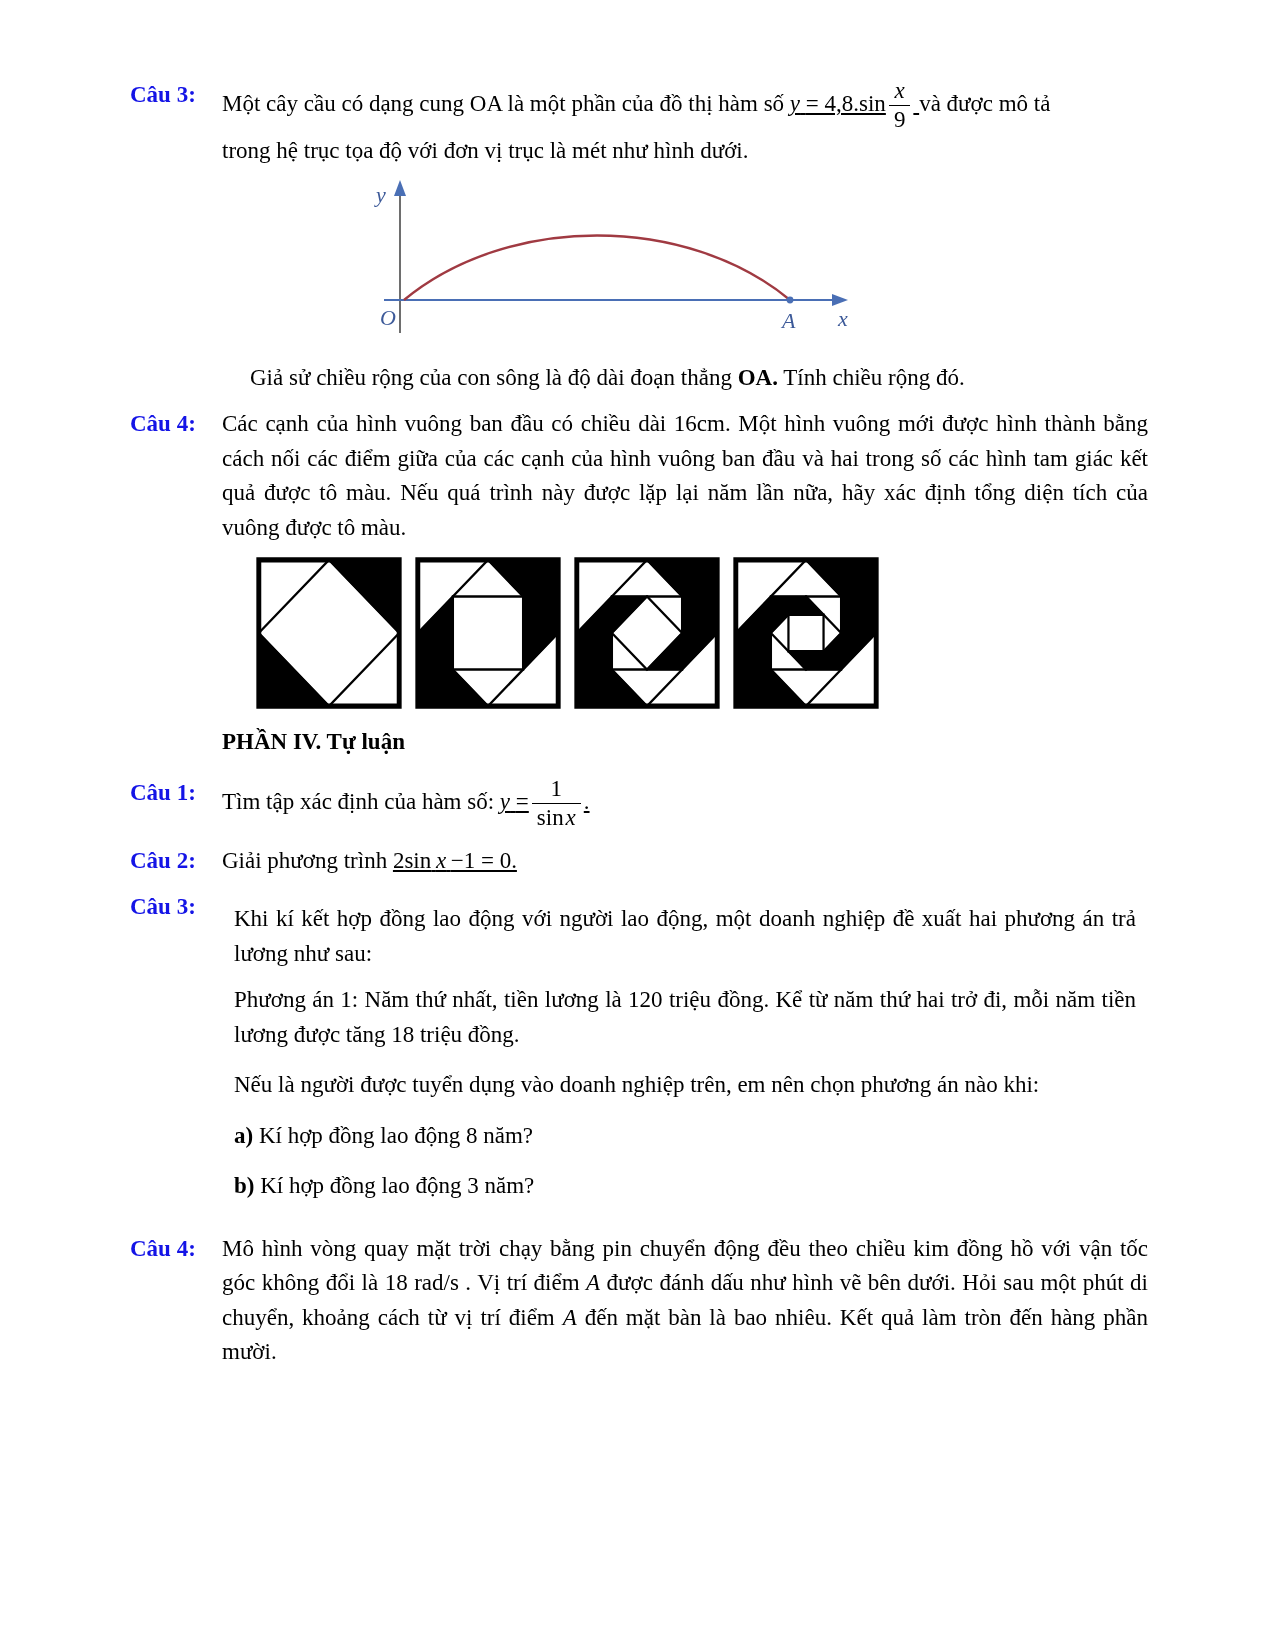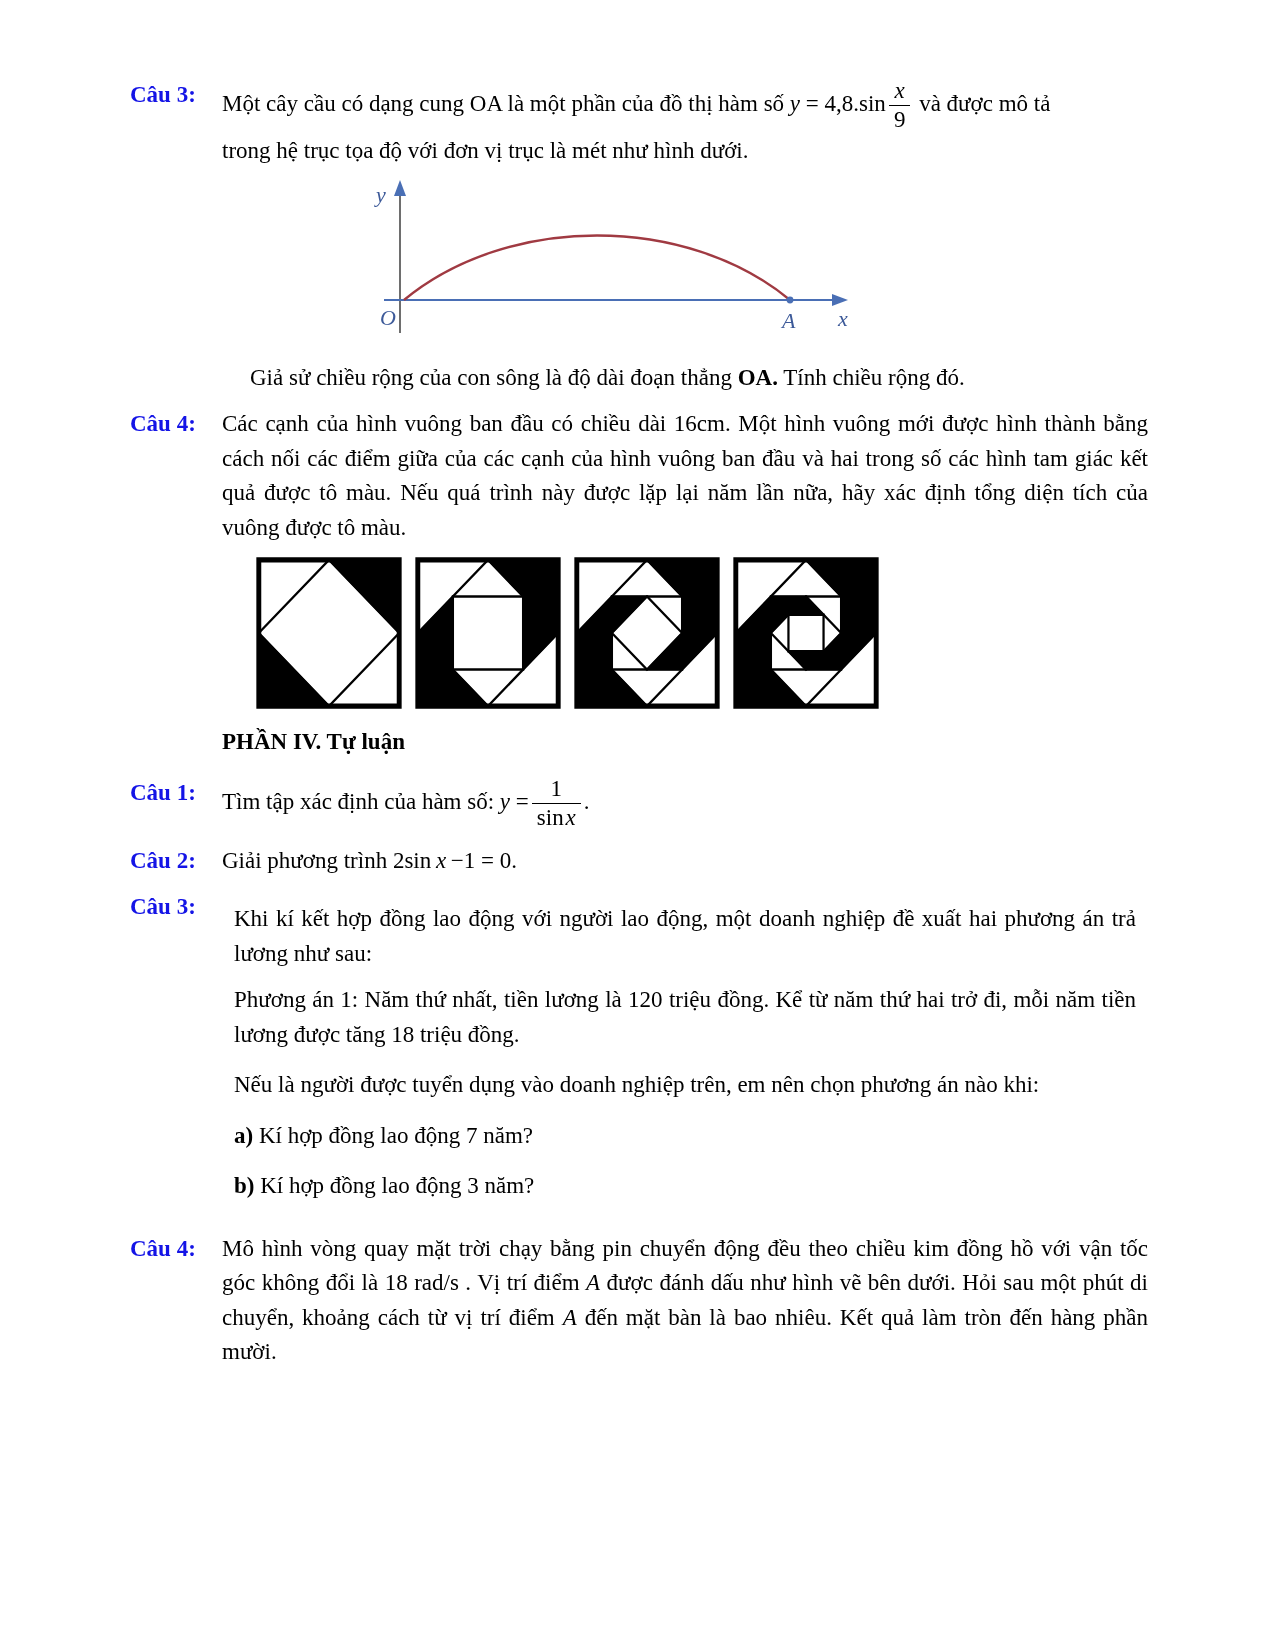--- a/index.html
+++ b/index.html
@@ -19,21 +19,21 @@
   .q-row{display:flex;align-items:flex-start;}
   .q-label{
     flex:none;width:92px;
     font-weight:bold;color:#1414e6;
   }
   .q-body{flex:1;text-align:justify;}
   .cont{margin-left:120px;text-align:justify;}
   .heading{margin-left:92px;font-weight:bold;}
   .bold{font-weight:bold;}
   .mi{font-style:italic;}
-  .mathsp{white-space:nowrap;}
+  .mathsp{white-space:nowrap;text-decoration:underline;}
   .frac{
     display:inline-block;vertical-align:middle;text-align:center;
     line-height:1.15;margin:0 3px;
   }
   .frac .num{display:block;border-bottom:1.6px solid #000;padding:0 5px 1px 5px;}
   .frac .den{display:block;padding:1px 5px 0 5px;}
   .graph-wrap{margin:10px 0 6px 208px;}
   .fractal-row{display:flex;gap:13px;margin:12px 0 4px 126px;}
   .fractal-row svg{display:block;}
   p{margin:12px;}
@@ -154,21 +154,21 @@
         </span>
       </div>
     </div>
 
     <div class="q-row par">
       <div class="q-label">Câu 3:</div>
       <div class="q-body">
         <p>Khi kí kết hợp đồng lao động với người lao động, một doanh nghiệp đề xuất hai phương án trả lương như sau:</p>
         <p>Phương án 1: Năm thứ nhất, tiền lương là 120 triệu đồng. Kể từ năm thứ hai trở đi, mỗi năm tiền lương được tăng 18 triệu đồng.</p>
         <p class="par-lg">Nếu là người được tuyển dụng vào doanh nghiệp trên, em nên chọn phương án nào khi:</p>
-        <p class="par-lg"><span class="bold">a)</span><span> Kí hợp đồng lao động 7 năm?</span></p>
+        <p class="par-lg"><span class="bold">a)</span><span> Kí hợp đồng lao động 8 năm?</span></p>
         <p class="par-lg"><span class="bold">b)</span><span> Kí hợp đồng lao động 3 năm?</span></p>
       </div>
     </div>
 
     <div class="q-row par-lg">
       <div class="q-label">Câu 4:</div>
       <div class="q-body">
         <span>Mô hình vòng quay mặt trời chạy bằng pin chuyển động đều theo chiều kim đồng hồ với vận tốc góc không đổi là 18 rad/s . Vị trí điểm </span><span class="mi">A</span><span> được đánh dấu như hình vẽ bên dưới. Hỏi sau một phút di chuyển, khoảng cách từ vị trí điểm </span><span class="mi">A</span><span> đến mặt bàn là bao nhiêu. Kết quả làm tròn đến hàng phần mười.</span>
       </div>
     </div>

